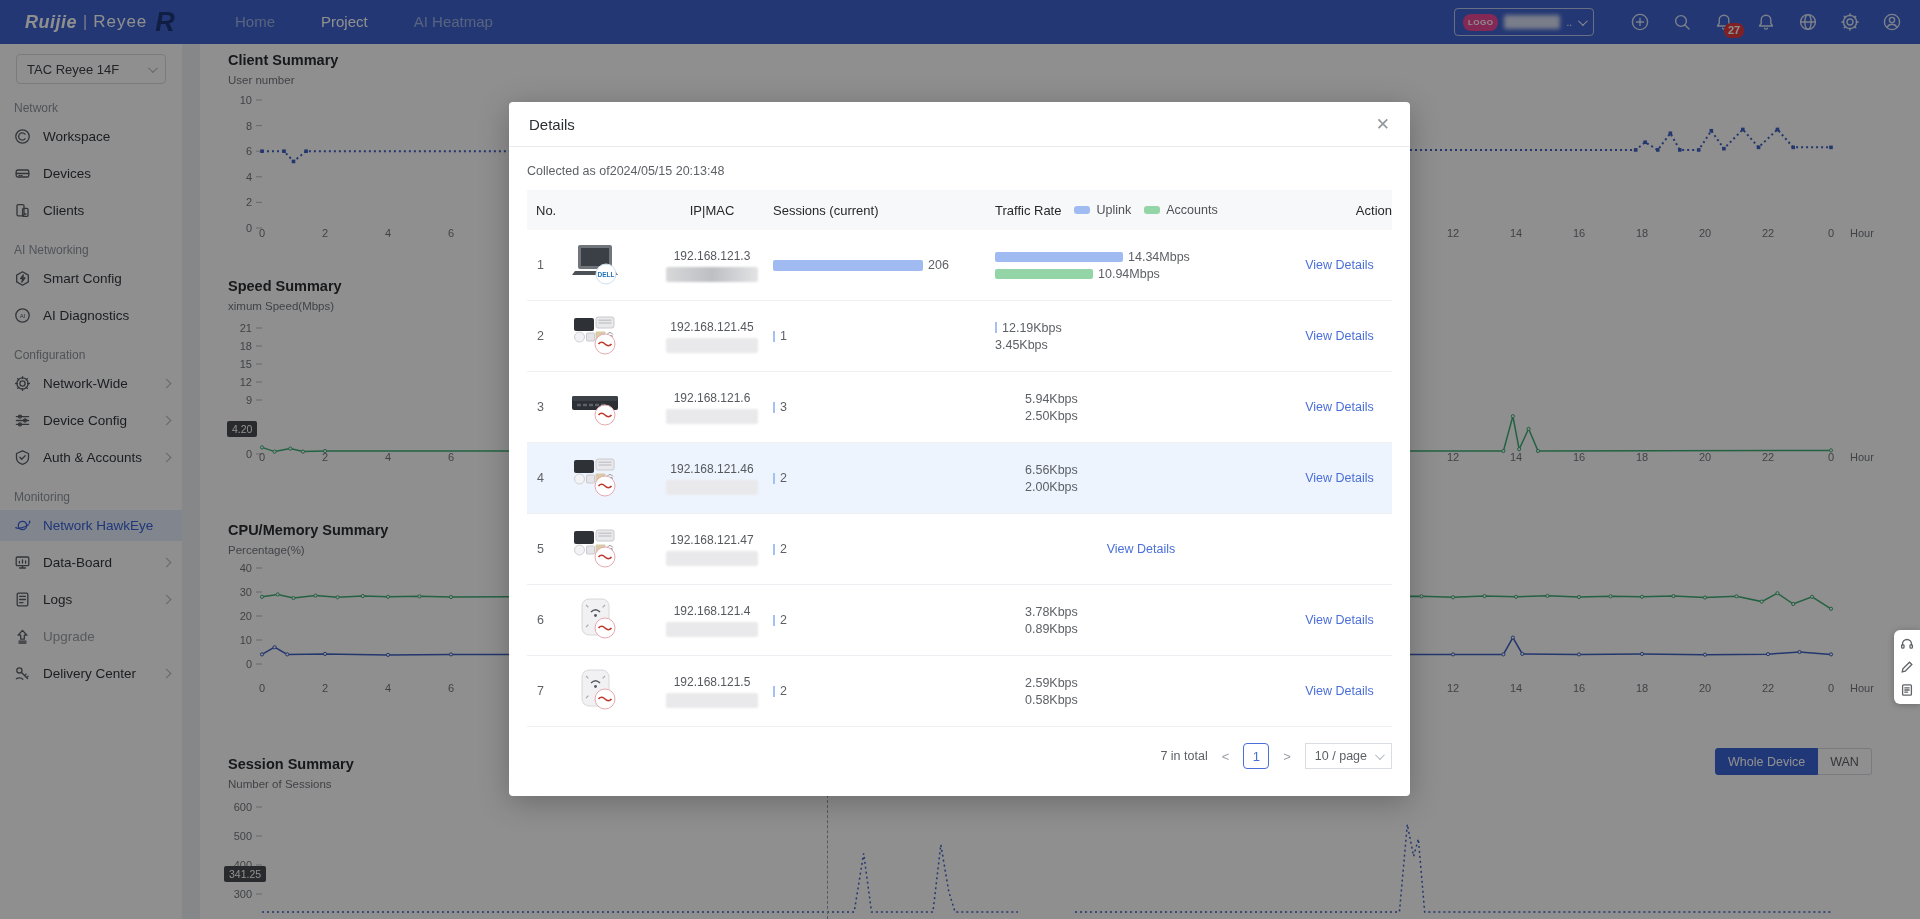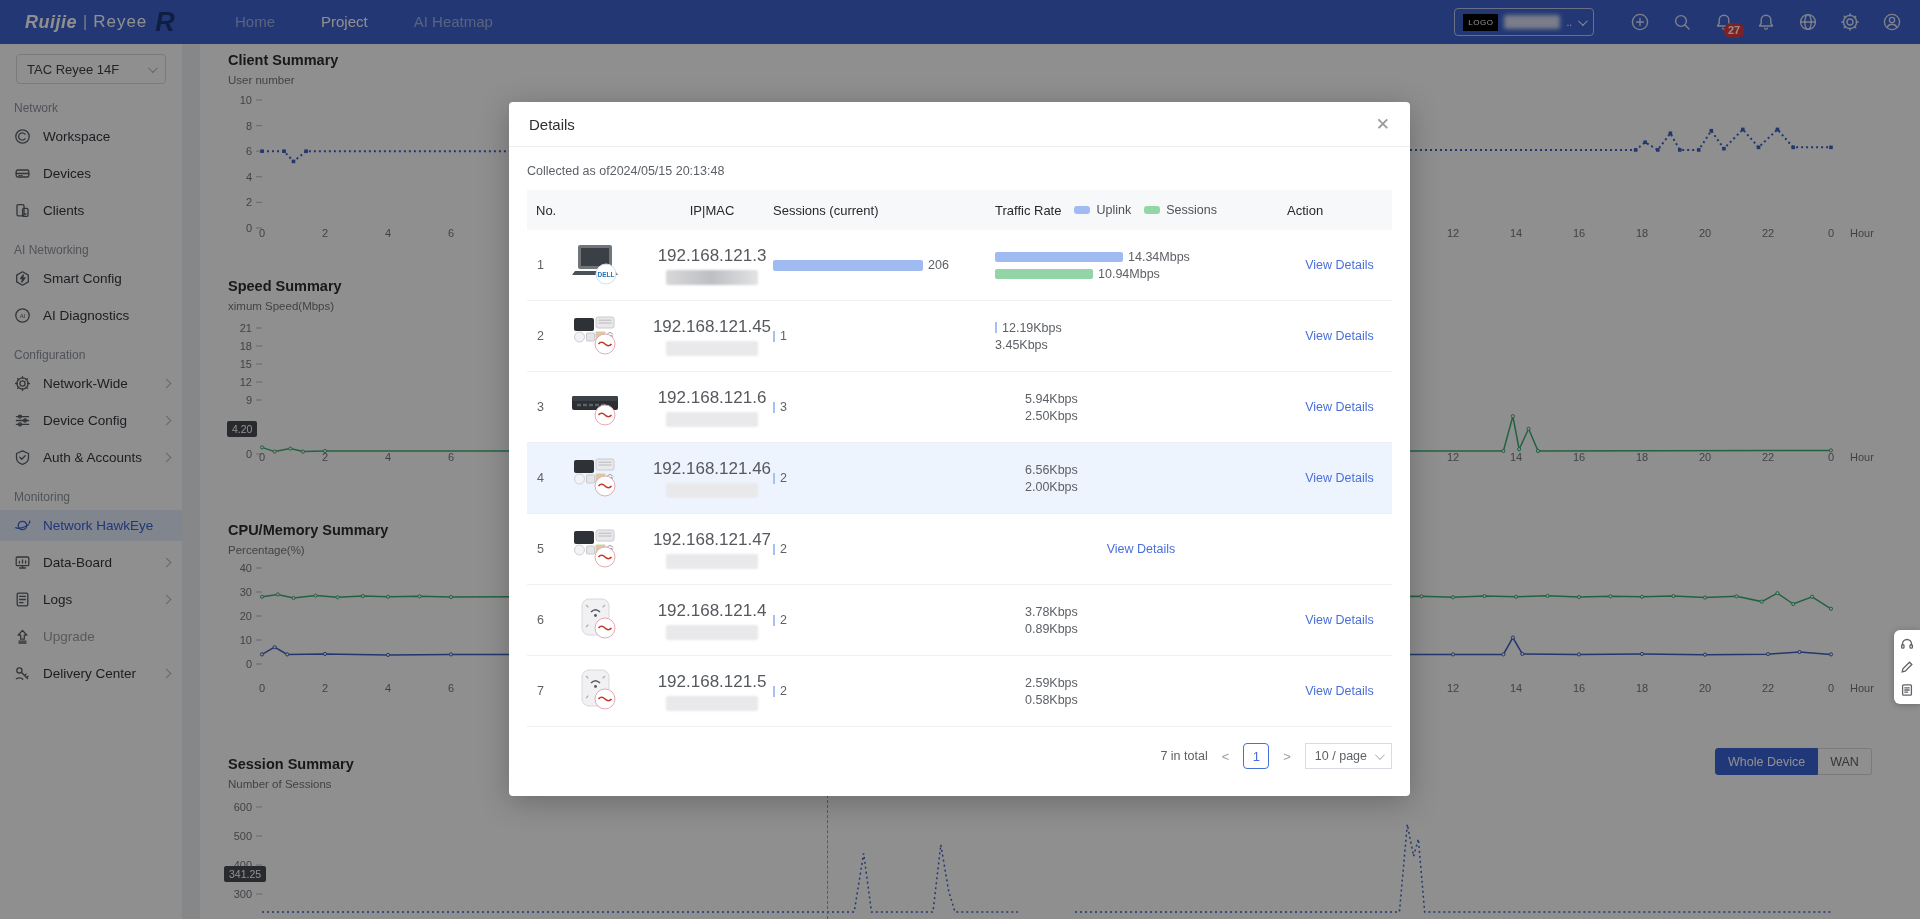--- a/index.html
+++ b/index.html
@@ -12,21 +12,21 @@
   .brand-ruijie { font-size:18px; font-weight:bold; font-style:italic; letter-spacing:.5px; }
   .brand-sep { margin:0 6px; opacity:.8; font-weight:300; font-size:16px; }
   .brand-reyee { font-size:17px; font-weight:300; letter-spacing:1px; }
   .brand-r { font-size:27px; font-weight:800; font-style:italic; color:#1e3679; margin-left:8px; line-height:1; }
   .nav-menu { display:flex; gap:46px; margin-left:10px; }
   .nav-item { position:relative; color:#9db1e3; font-size:15px; height:44px; line-height:44px; cursor:pointer; }
   .nav-item.active { color:#fff; }
   .nav-item.active::after { content:""; position:absolute; left:-12px; right:-12px; bottom:-3px; height:3px; background:#ffffff; }
   .nav-right { position:absolute; right:18px; top:0; height:44px; display:flex; align-items:center; gap:22px; }
   .logo-select { display:flex; align-items:center; gap:6px; border:1px solid rgba(255,255,255,.65); border-radius:4px; height:28px; padding:0 8px; margin-right:14px; }
-  .logo-badge { background:#000000; color:#fff; font-size:8px; font-weight:normal; border-radius:0; padding:4px 5px; letter-spacing:.5px; }
+  .logo-badge { background:#ec4899; color:#fff; font-size:8px; font-weight:bold; border-radius:8px; padding:4px 5px; letter-spacing:.5px; }
   .logo-blur { width:56px; height:14px; background:rgba(255,255,255,.8); border-radius:2px; filter:blur(2px); }
   .logo-dots { color:#fff; font-size:10px; }
   .navicon { width:20px; height:20px; color:rgba(235,240,250,.92); position:relative; cursor:pointer; }
   .navicon svg { width:20px; height:20px; stroke:currentColor; fill:none; stroke-width:1.4; stroke-linecap:round; stroke-linejoin:round; }
   .nav-badge { position:absolute; top:-6px; left:10px; background:#e23c40; color:#fff; font-size:11px; line-height:1; padding:2px 4px; border-radius:7px; font-weight:bold;margin-top:17px; }
 
   
   .sidebar { position:absolute; left:0; top:44px; bottom:0; width:182px; background:#ffffff; z-index:1; }
   .proj-select { margin:10px 16px 4px 16px; height:30px; border:1px solid #d8dbe2; border-radius:4px; display:flex; align-items:center; padding:0 10px; font-size:13px; color:#3d4046; justify-content:space-between; cursor:pointer; background:#fff; }
   .caret { width:7px; height:7px; border-right:1.4px solid #b3b7bf; border-bottom:1.4px solid #b3b7bf; transform:rotate(45deg) translateY(-2px); }
@@ -65,28 +65,28 @@
   .modal-header { height:45px; display:flex; align-items:center; justify-content:space-between; padding:0 20px; border-bottom:1px solid #ececee; }
   .modal-title { font-size:15px; font-weight:500; color:#2d2f33; }
   .modal-close { font-size:17px; color:#94979c; cursor:pointer; line-height:1; }
   .collected { padding:17px 18px 12px 18px; font-size:12.5px; color:#5d6166; }
   .tbl { margin:0 18px; }
   .thead, .trow { display:grid; grid-template-columns:42px 82px 122px 222px 292px 1fr; align-items:center; }
   .thead { height:40px; background:#f7f8fa; font-size:13px; font-weight:500; color:#26282c; }
   .th.no { padding-left:9px; }
   .th.ipmac { text-align:center; }
   .th.traffic { display:flex; align-items:center; gap:13px; }
-  .th.action { text-align:left; }
+  .th.action { text-align:right; }
   .legend-item { display:flex; align-items:center; gap:6px; font-weight:400; font-size:12.5px; color:#4e5257; }
   .legend-swatch { width:16px; height:8px; border-radius:3px; }
   .trow { height:71px; border-bottom:1px solid #edeff3; font-size:12.5px; color:#5d6166; }
   .trow.hl { background:#eef4fe; }
   .td.no { padding-left:10px; color:#5d6166; }
   .td.ipmac { text-align:center; }
-  .td.ipmac .ip { font-size:17px; color:#55585d; }
+  .td.ipmac .ip { font-size:12px; color:#55585d; }
   .macblur { width:92px; height:15px; background:#e9e9eb; border-radius:2px; margin:4px auto 0 auto; filter:blur(1px); }
   .macblur.dark { background:linear-gradient(90deg,#d8d8da, #bdbfc3, #e3e3e5); }
   .devwrap { width:54px; height:44px; }
   .td.sess { display:flex; align-items:center; gap:5px; }
   .bar { display:inline-block; height:11px; border-radius:2px; }
   .bar.blue { background:#a0bbf2; }
   .bar.up { background:#a0bbf2; height:10px; }
   .bar.down { background:#93d5a6; height:10px; }
   .tick { display:inline-block; width:2px; height:11px; background:#a7c0f2; }
   .tr-line { display:flex; align-items:center; gap:5px; height:17px; }
@@ -564,21 +564,21 @@
         <div class="th ipmac">IP|MAC</div>
         <div class="th sess">Sessions (current)</div>
         <div class="th traffic">
           <span>Traffic Rate</span>
           <span class="legend-item">
             <span class="legend-swatch" id="sw-up" style="background: rgb(160, 187, 242);"></span>
             <span>Uplink</span>
           </span>
           <span class="legend-item">
             <span class="legend-swatch" id="sw-down" style="background: rgb(147, 213, 166);"></span>
-            <span>Sessions</span>
+            <span>Accounts</span>
           </span>
         </div>
         <div class="th action">Action</div>
       </div>
       <div id="tbody">
           <div class="trow">
             <div class="td no">1</div>
             <div class="td dev"><span class="devwrap" style="display:inline-block"><svg width="54" height="44" viewBox="0 0 54 44">
                   <rect x="9" y="3" width="34" height="24" rx="2" fill="#70757b"></rect>
                   <rect x="12" y="6" width="28" height="18" fill="#3b4046"></rect>

